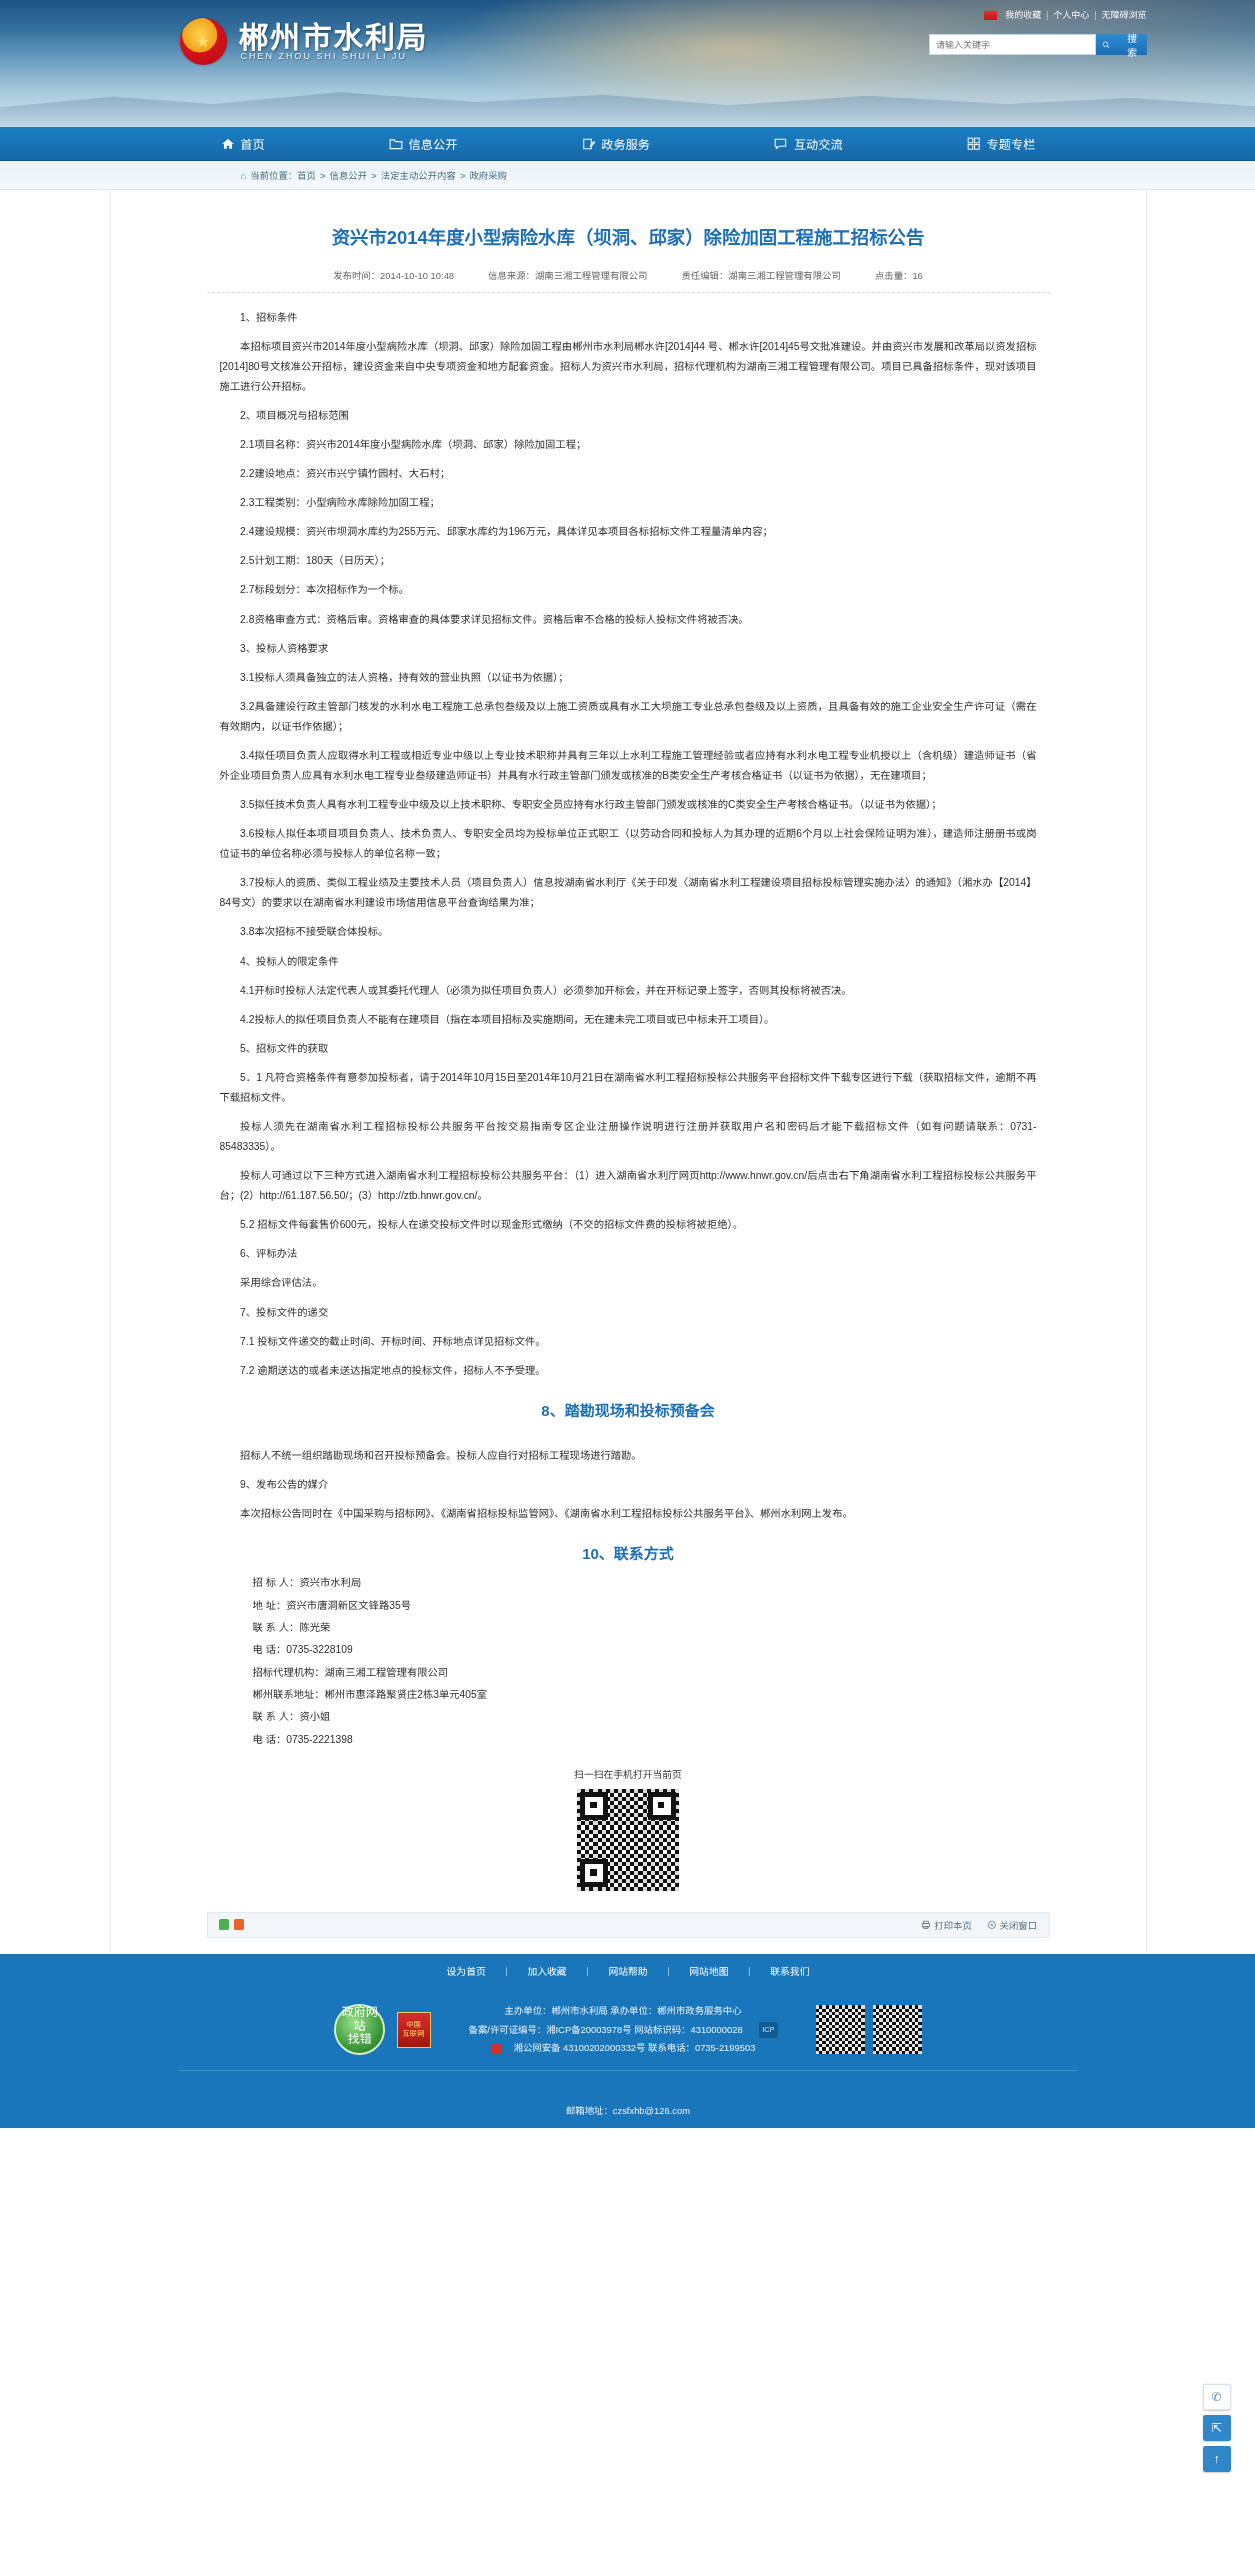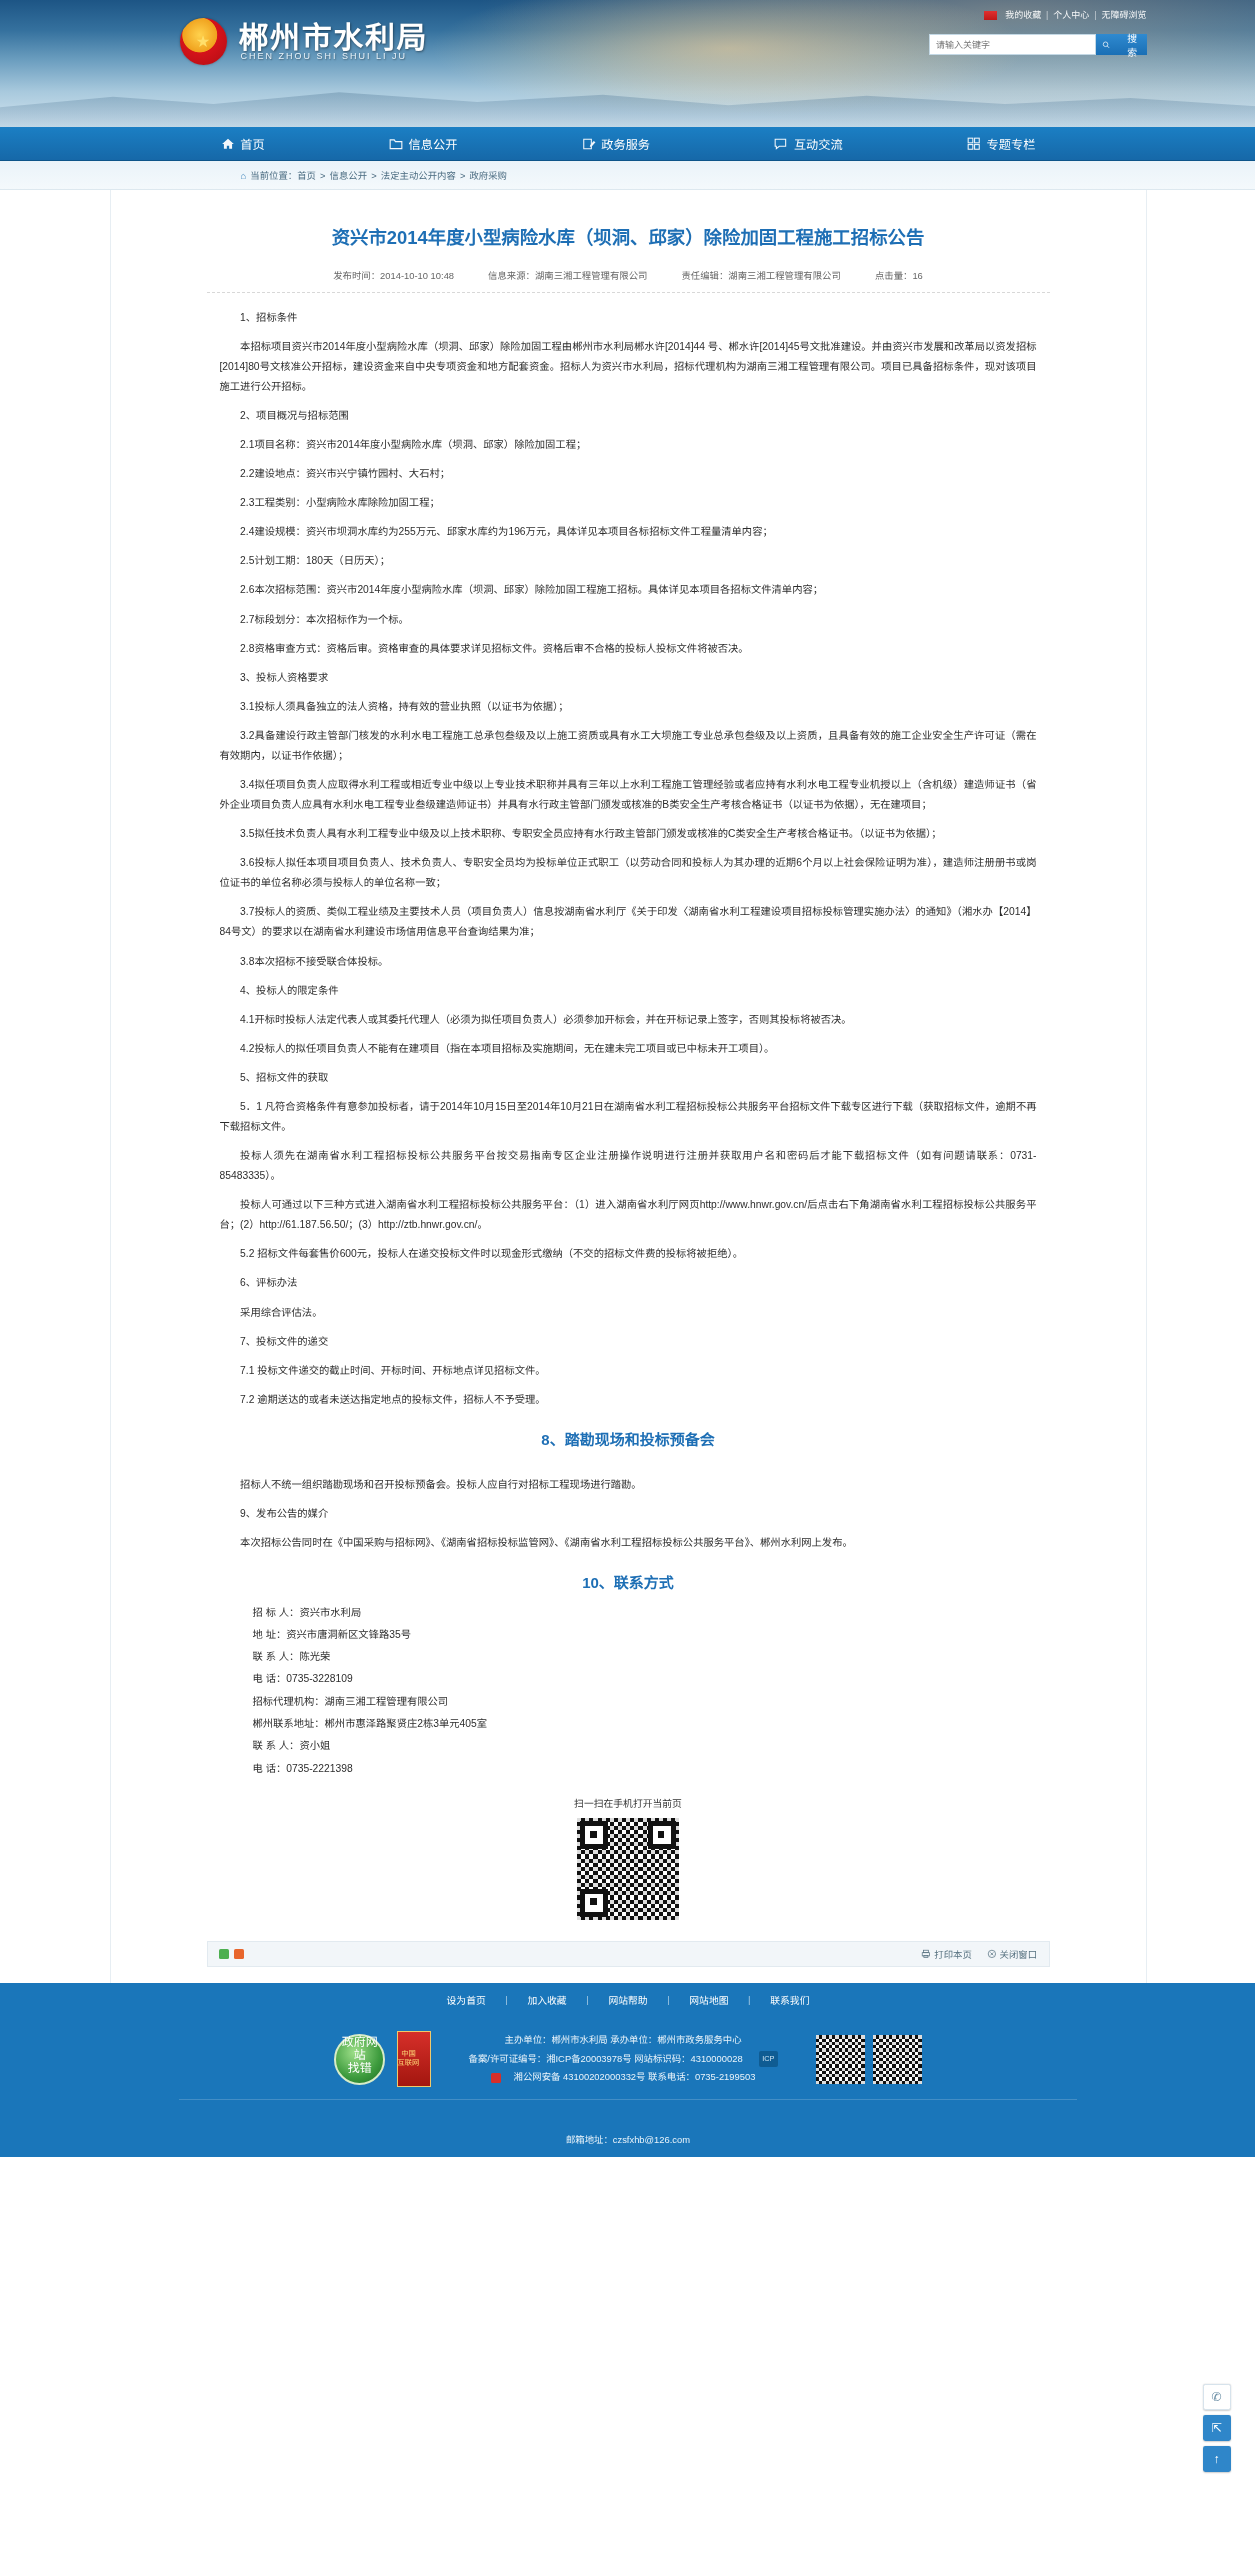--- a/index.html
+++ b/index.html
@@ -212,24 +212,24 @@
   }
   .badges { display: flex; gap: 11.4px; align-items: center; }
   .badge-circle {
     width: 51px; height: 51px; border-radius: 50%;
     background: radial-gradient(circle at 40% 35%, #9fe08a 0%, #3d9b3d 60%, #1c6b23 100%);
     border: 2.4px solid #d8ecc8;
     display: flex; align-items: flex-start; justify-content: center;
     color: #fff; font-size: 12px; text-align: center; line-height: 1.1;
   }
   .badge-square {
-    width: 34px; height: 56px;
+    width: 34px; height: 36px;
     background: linear-gradient(180deg,#d62f2a,#a3160f);
     border: 1.6px solid #f0c96a;
-    display: flex; align-items: center; justify-content: flex-start;
+    display: flex; align-items: center; justify-content: center;
     color: #ffd977; font-size: 7.3px; text-align: center; line-height: 1.2;
   }
   .foot-text { text-align: center; font-size: 9.4px; line-height: 2; }
   .foot-text .row { display: flex; justify-content: center; gap: 13px; align-items: center; flex-wrap: wrap; }
   .mini-tag {
     display: inline-block; background: #0f5c93; color: #cfe6f5;
     font-size: 7.3px; padding: 0.8px 3.3px; border-radius: 2px; margin-left: 3.3px;
   }
   .foot-qrs { display: flex; gap: 8.2px; }
   .foot-qr {
@@ -345,21 +345,20 @@
 
     <div class="art-body" id="body-paragraphs">
         <p class="p-indent">1、招标条件</p>
         <p class="p-indent">本招标项目资兴市2014年度小型病险水库（坝洞、邱家）除险加固工程由郴州市水利局郴水许[2014]44 号、郴水许[2014]45号文批准建设。并由资兴市发展和改革局以资发招标[2014]80号文核准公开招标，建设资金来自中央专项资金和地方配套资金。招标人为资兴市水利局，招标代理机构为湖南三湘工程管理有限公司。项目已具备招标条件，现对该项目施工进行公开招标。</p>
         <p class="p-indent">2、项目概况与招标范围</p>
         <p class="p-indent">2.1项目名称：资兴市2014年度小型病险水库（坝洞、邱家）除险加固工程；</p>
         <p class="p-indent">2.2建设地点：资兴市兴宁镇竹园村、大石村；</p>
         <p class="p-indent">2.3工程类别：小型病险水库除险加固工程；</p>
         <p class="p-indent">2.4建设规模：资兴市坝洞水库约为255万元、邱家水库约为196万元，具体详见本项目各标招标文件工程量清单内容；</p>
         <p class="p-indent">2.5计划工期：180天（日历天）；</p>
-        <p class="p-indent">2.6本次招标范围：资兴市2014年度小型病险水库（坝洞、邱家）除险加固工程施工招标。具体详见本项目各招标文件清单内容；</p>
         <p class="p-indent">2.7标段划分：本次招标作为一个标。</p>
         <p class="p-indent">2.8资格审查方式：资格后审。资格审查的具体要求详见招标文件。资格后审不合格的投标人投标文件将被否决。</p>
         <p class="p-indent">3、投标人资格要求</p>
         <p class="p-indent">3.1投标人须具备独立的法人资格，持有效的营业执照（以证书为依据）；</p>
         <p class="p-indent">3.2具备建设行政主管部门核发的水利水电工程施工总承包叁级及以上施工资质或具有水工大坝施工专业总承包叁级及以上资质，且具备有效的施工企业安全生产许可证（需在有效期内，以证书作依据）；</p>
         <p class="p-indent">3.4拟任项目负责人应取得水利工程或相近专业中级以上专业技术职称并具有三年以上水利工程施工管理经验或者应持有水利水电工程专业机授以上（含机级）建造师证书（省外企业项目负责人应具有水利水电工程专业叁级建造师证书）并具有水行政主管部门颁发或核准的B类安全生产考核合格证书（以证书为依据），无在建项目；</p>
         <p class="p-indent">3.5拟任技术负责人具有水利工程专业中级及以上技术职称、专职安全员应持有水行政主管部门颁发或核准的C类安全生产考核合格证书。（以证书为依据）；</p>
         <p class="p-indent">3.6投标人拟任本项目项目负责人、技术负责人、专职安全员均为投标单位正式职工（以劳动合同和投标人为其办理的近期6个月以上社会保险证明为准），建造师注册册书或岗位证书的单位名称必须与投标人的单位名称一致；</p>
         <p class="p-indent">3.7投标人的资质、类似工程业绩及主要技术人员（项目负责人）信息按湖南省水利厅《关于印发〈湖南省水利工程建设项目招标投标管理实施办法〉的通知》（湘水办【2014】84号文）的要求以在湖南省水利建设市场信用信息平台查询结果为准；</p>
         <p class="p-indent">3.8本次招标不接受联合体投标。</p>

